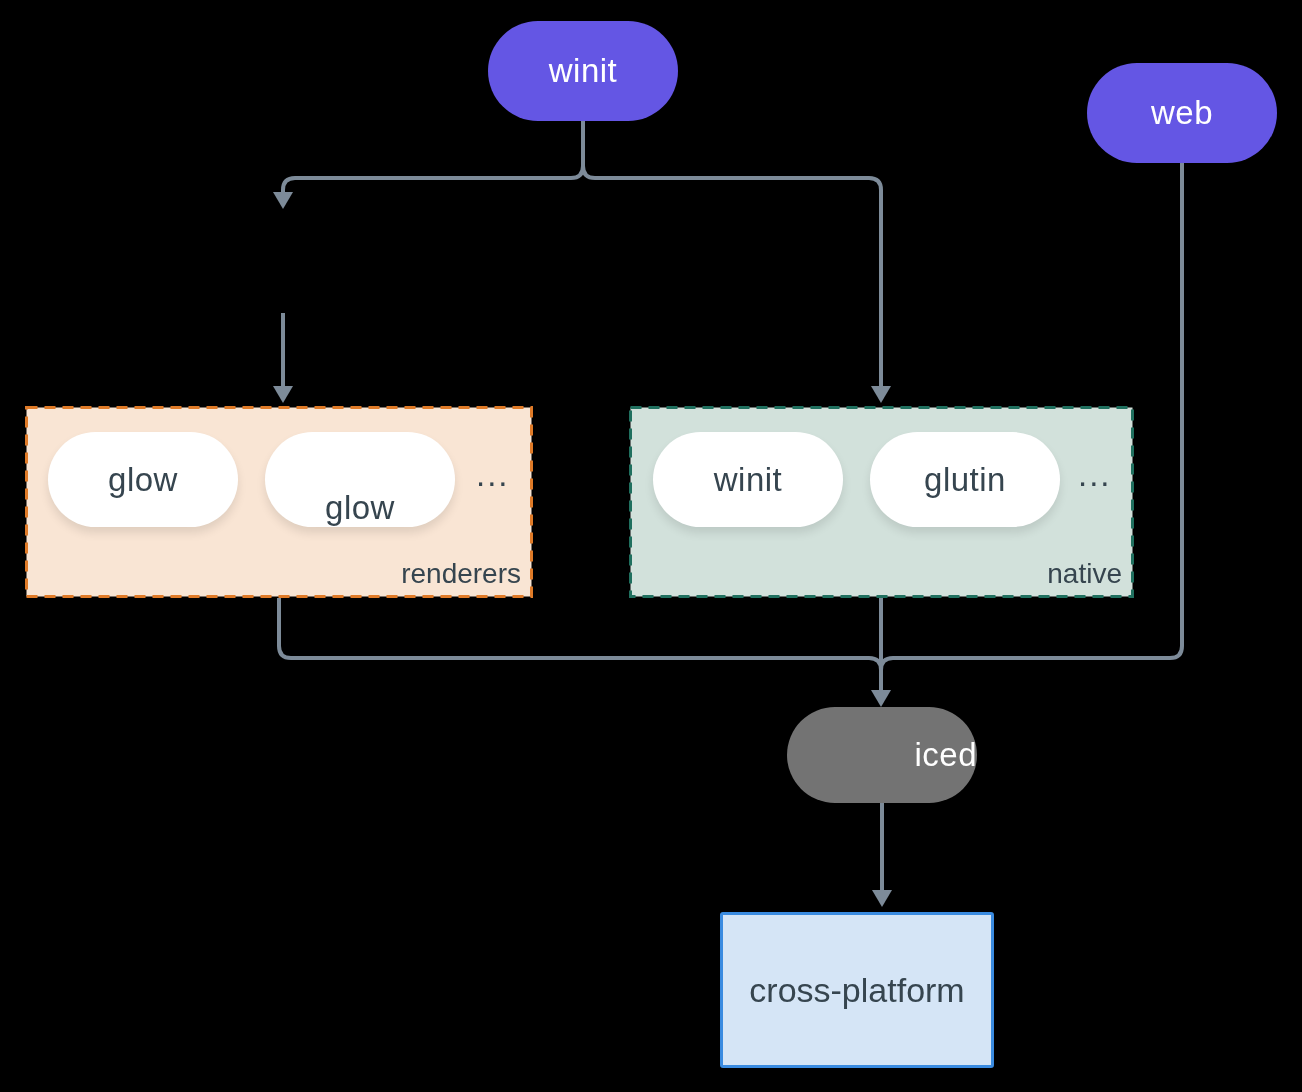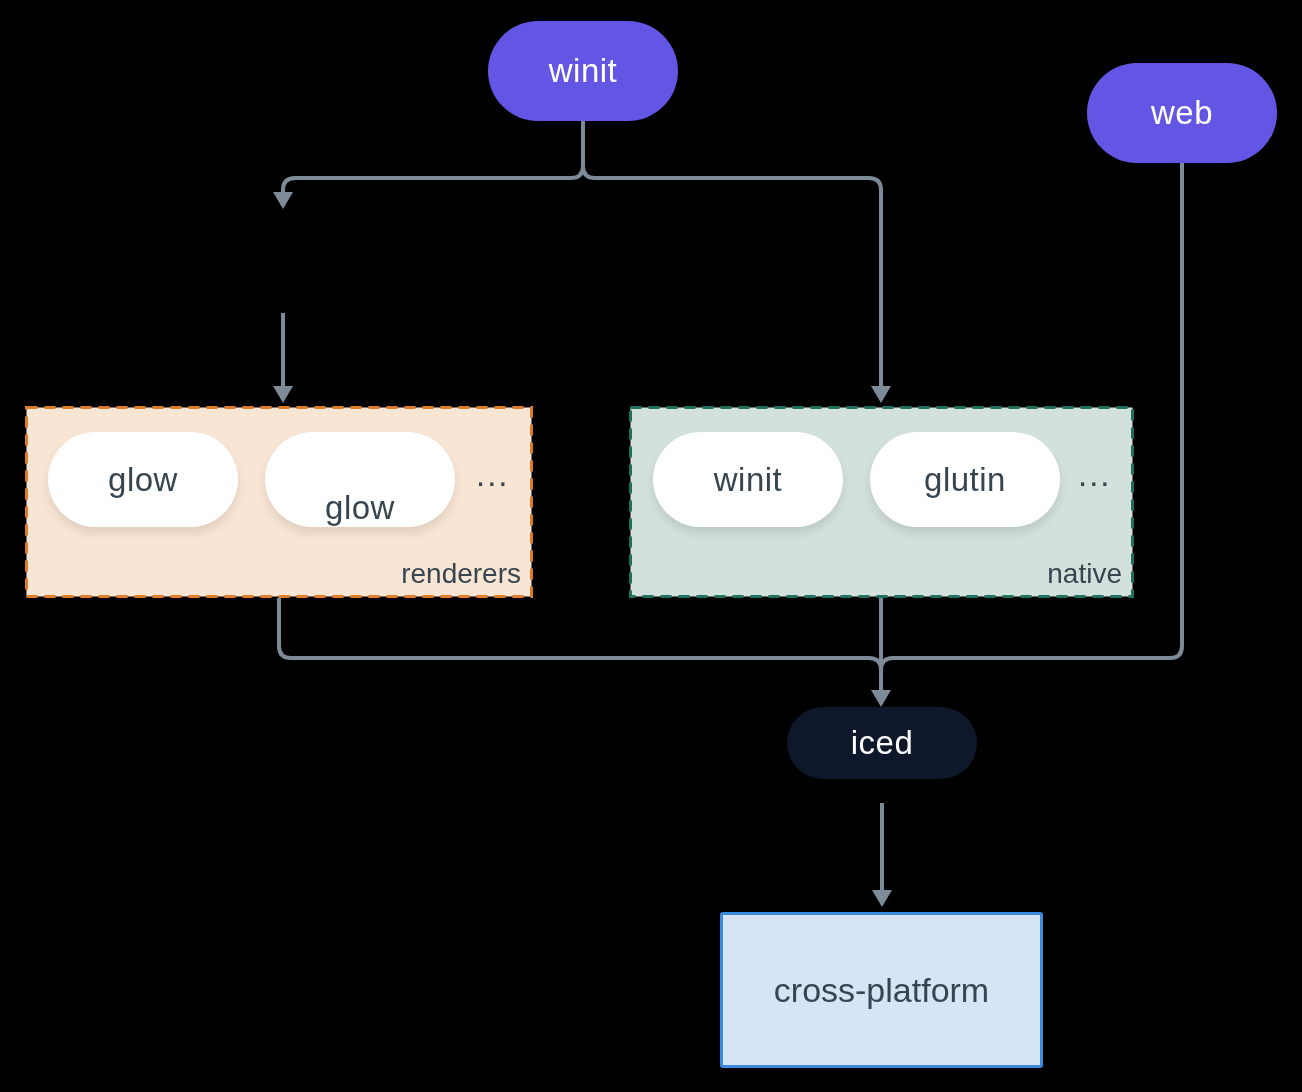--- a/index.html
+++ b/index.html
@@ -20,21 +20,21 @@
     position: absolute;
     display: flex;
     align-items: center;
     justify-content: center;
     border-radius: 60px;
     font-size: 33px;
     letter-spacing: 0.5px;
   }
   .pill.purple { background: #6456E4; color: #ffffff; width: 190px; height: 100px; }
   .pill.orange { background: #E2853A; color: #ffffff; width: 190px; height: 100px; }
-  .pill.blue   { background: #0f172a; color: #ffffff; width: 190px; height: 72px; }
+  .pill.blue   { background: #737373; color: #ffffff; width: 190px; height: 96px; justify-content: flex-end; }
   .pill.white  {
     background: #ffffff;
     color: #36454F;
     width: 190px; height: 95px;
     box-shadow: 0 6px 10px rgba(0,0,0,0.10);
   }
   .group {
     position: absolute;
     background: transparent;
   }
@@ -47,21 +47,21 @@
   .group .group-label {
     position: absolute;
     right: 12px;
     bottom: 8px;
     font-size: 28px;
     color: #36454F;
   }
   .app-box {
     position: absolute;
     left: 720px; top: 912px;
-    width: 323px; height: 156px;
+    width: 274px; height: 156px;
     box-sizing: border-box;
     background: #D5E5F6;
     border: 3px solid #3A8BE0;
     border-radius: 3px;
     display: flex;
     flex-direction: column;
     align-items: center;
     justify-content: center;
     color: #36454F;
     font-size: 34px;

